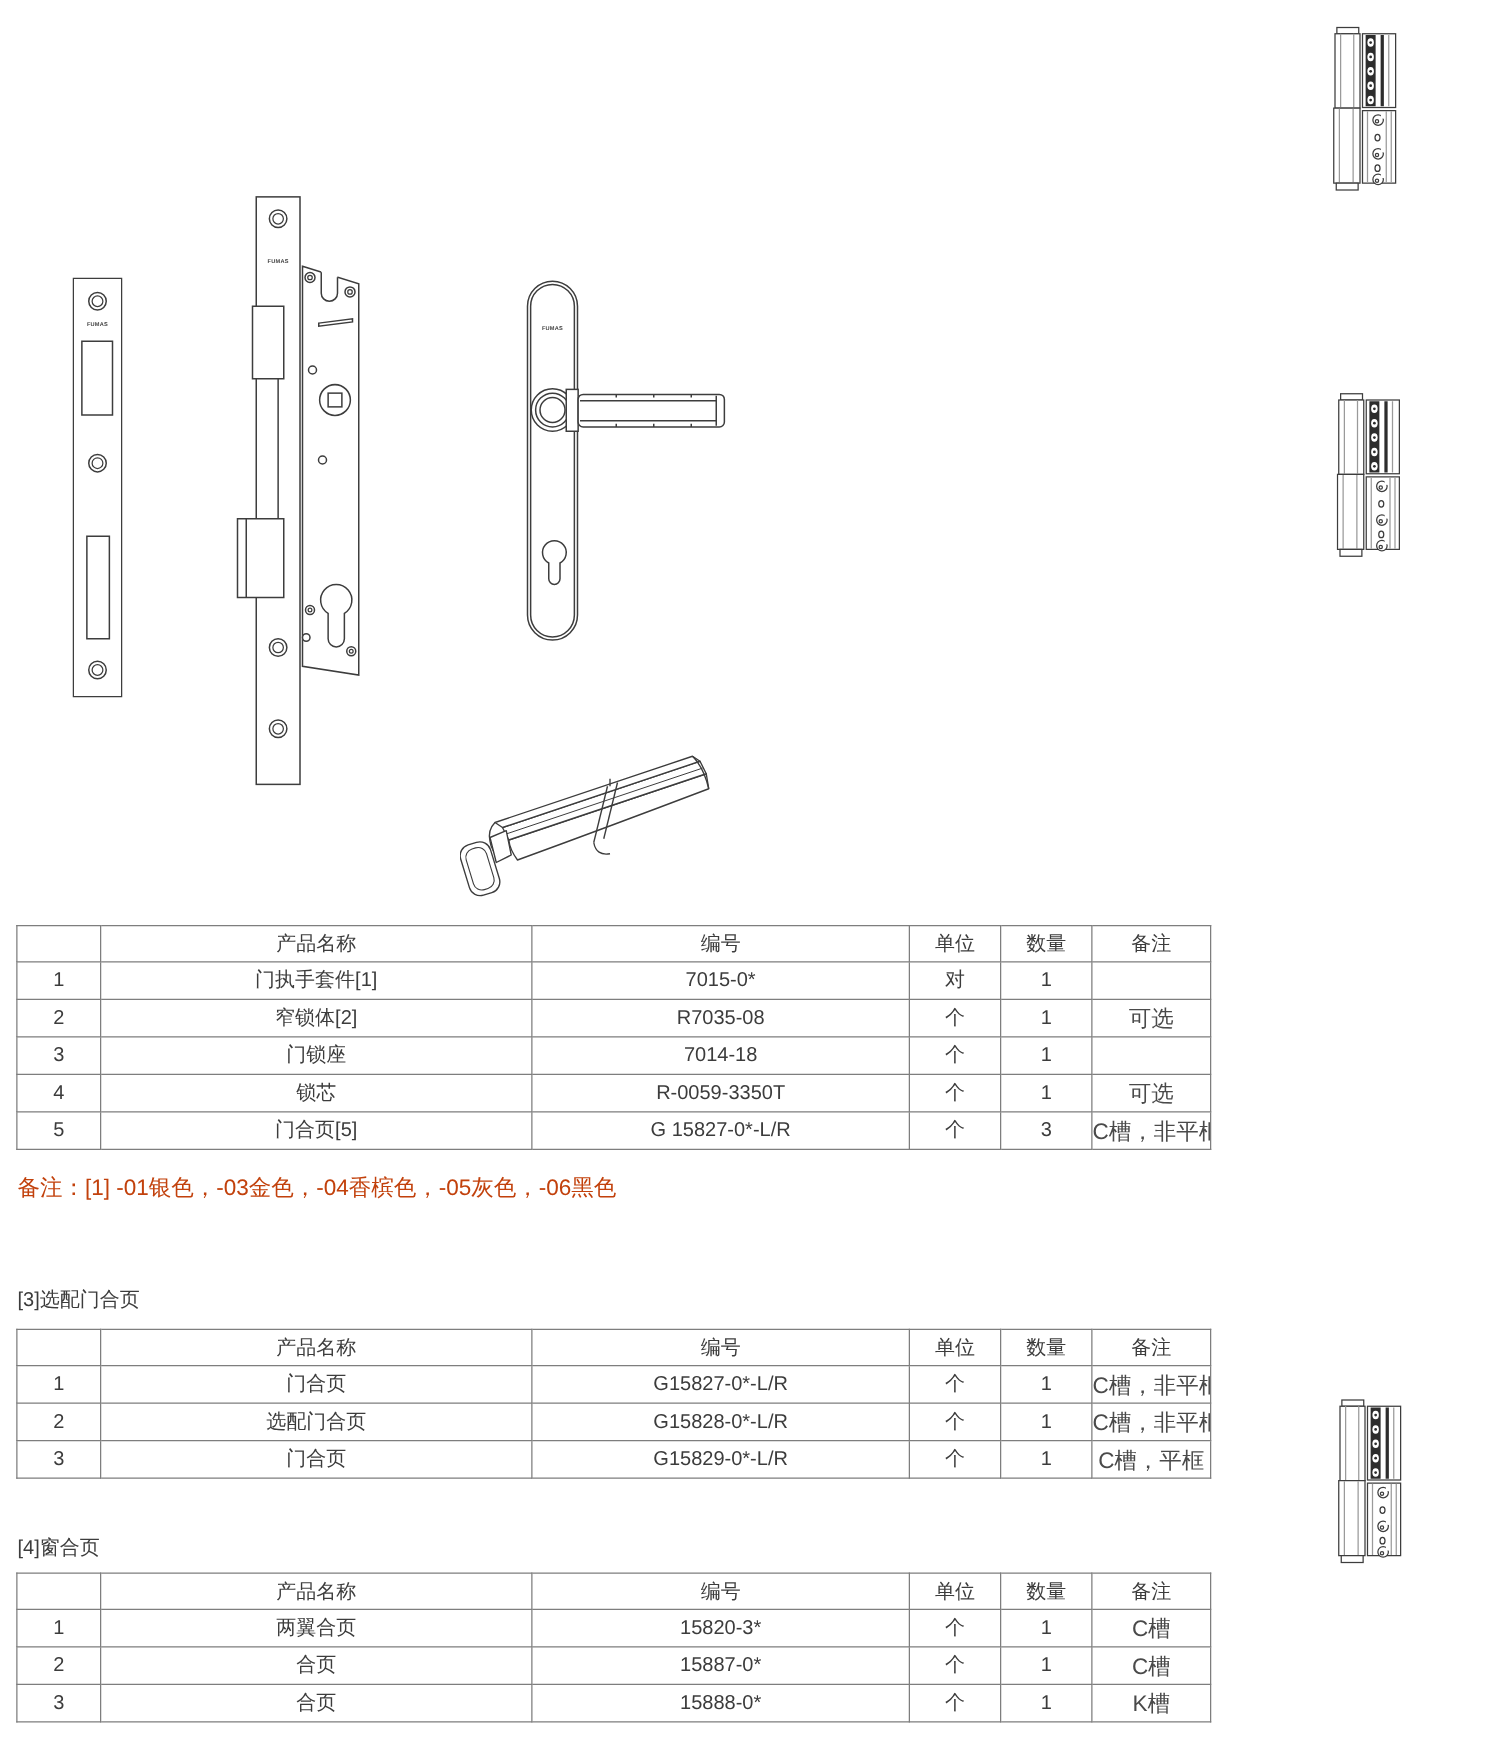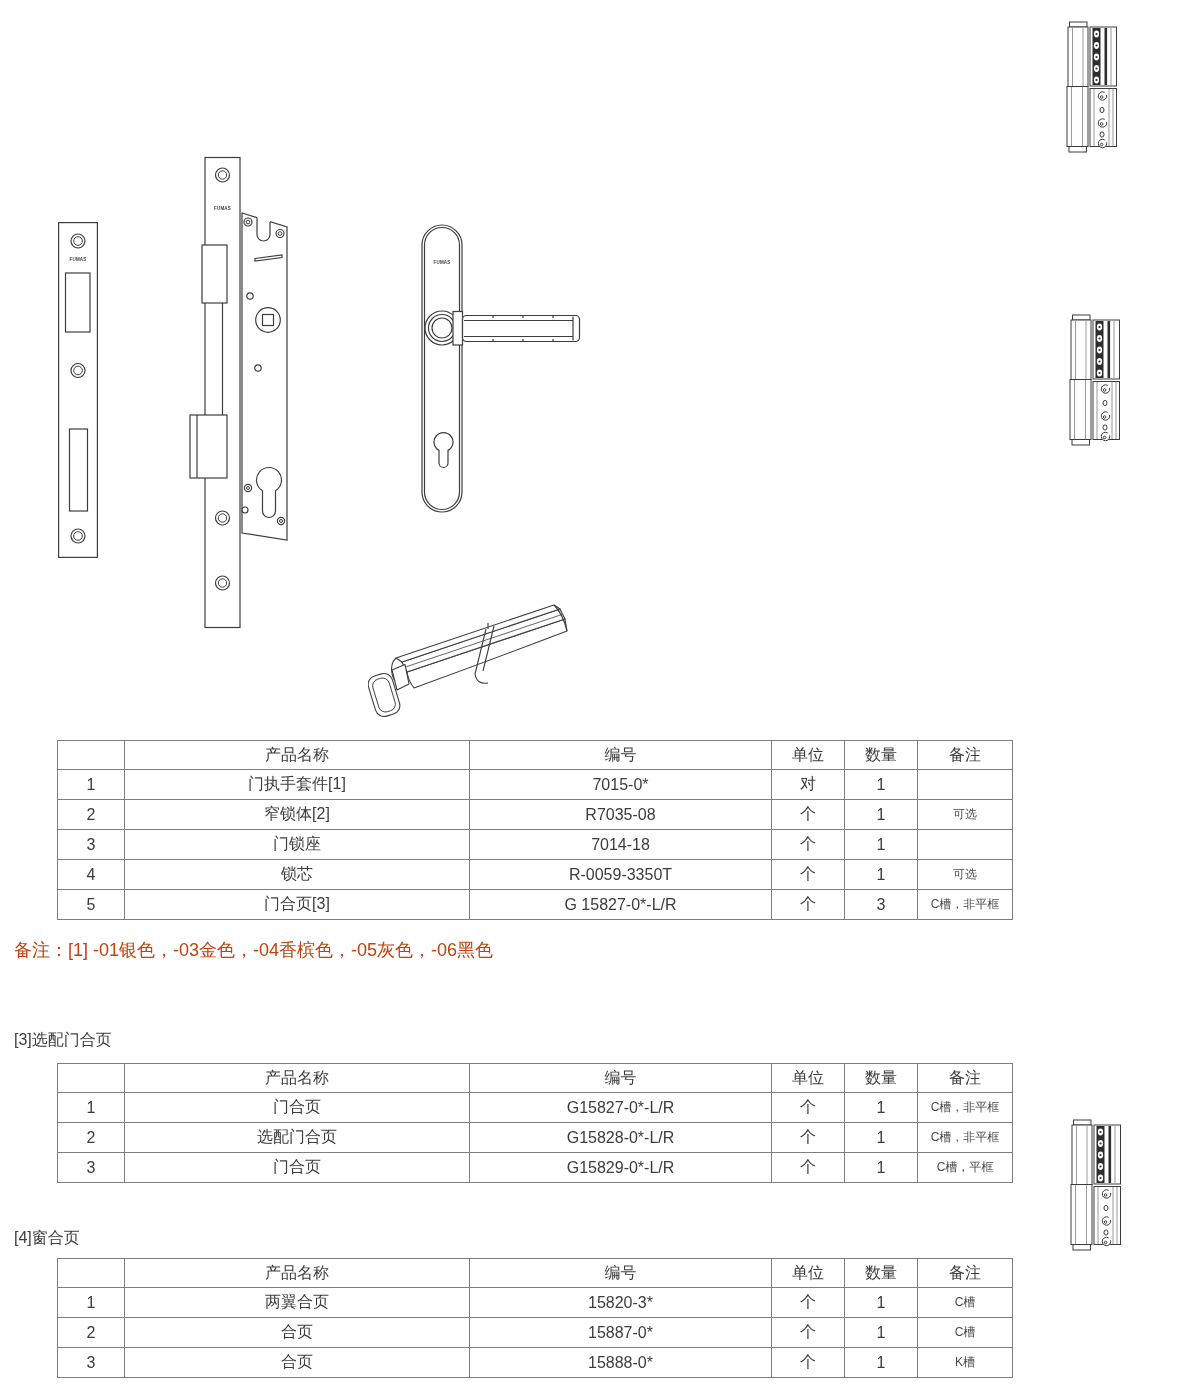--- a/index.html
+++ b/index.html
@@ -5,29 +5,29 @@
   *{margin:0;padding:0;box-sizing:border-box}
   html,body{background:#ffffff}
   body{
     width:1200px;height:1400px;position:relative;overflow:hidden;
     font-family:"Liberation Sans","DejaVu Sans",sans-serif;color:#3c3c3c;
   }
   .drawing{position:absolute}
   .drawing svg{display:block;width:100%;height:100%}
   table.parts{
     position:absolute;border-collapse:collapse;table-layout:fixed;
-    width:955px;background:#fff;margin-left:44px;
+    width:955px;background:#fff;
   }
   .parts th,.parts td{
     border:1px solid #7e7e7e;text-align:center;vertical-align:middle;
     font-size:16px;font-weight:400;color:#3c3c3c;white-space:nowrap;overflow:hidden;
   }
   .parts th{height:29px}
   .parts td{height:30px}
-  .parts td:nth-child(6){font-size:12px;color:#4a4a4a}
+  .parts td:nth-child(6){font-size:18px;color:#4a4a4a}
   .notes{position:absolute;font-size:18px;line-height:24px;color:#c2410c}
   .note-row{white-space:nowrap}
   .note-indent{margin-left:51px}
   .sec-title{position:absolute;font-size:16px;color:#3c3c3c;white-space:nowrap}
   .brand-text{font-weight:bold;letter-spacing:.2px}
 </style>
 </head>
 <body>
 
 <svg width="0" height="0" style="position:absolute" aria-hidden="true">
@@ -251,21 +251,21 @@
         <tr>
           <td>4</td>
           <td>锁芯</td>
           <td>R-0059-3350T</td>
           <td>个</td>
           <td>1</td>
           <td>可选</td>
         </tr>
         <tr>
           <td>5</td>
-          <td>门合页[3]</td>
+          <td>门合页[5]</td>
           <td>G 15827-0*-L/R</td>
           <td>个</td>
           <td>3</td>
           <td>C槽，非平框</td>
         </tr>
       </tbody>
   </table>
 
   <div class="notes" style="left:14px;top:938px">
     <div class="note-row"><span>备注：</span><span>[1] -01银色，-03金色，-04香槟色，-05灰色，-06黑色</span></div>

